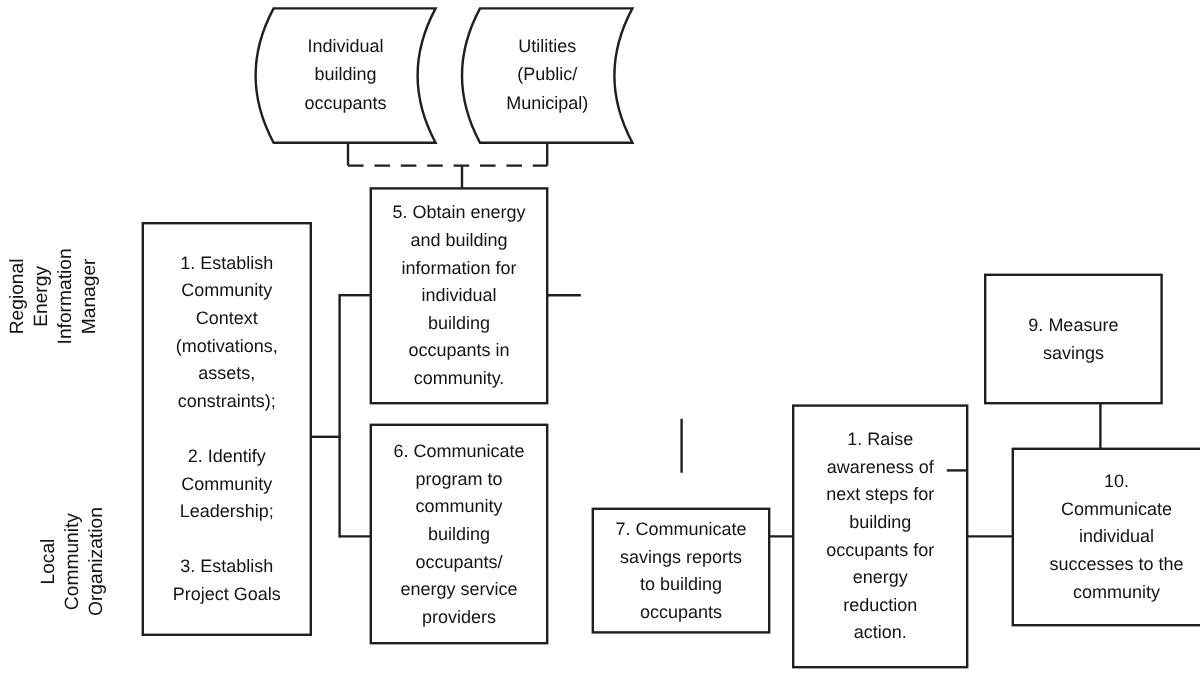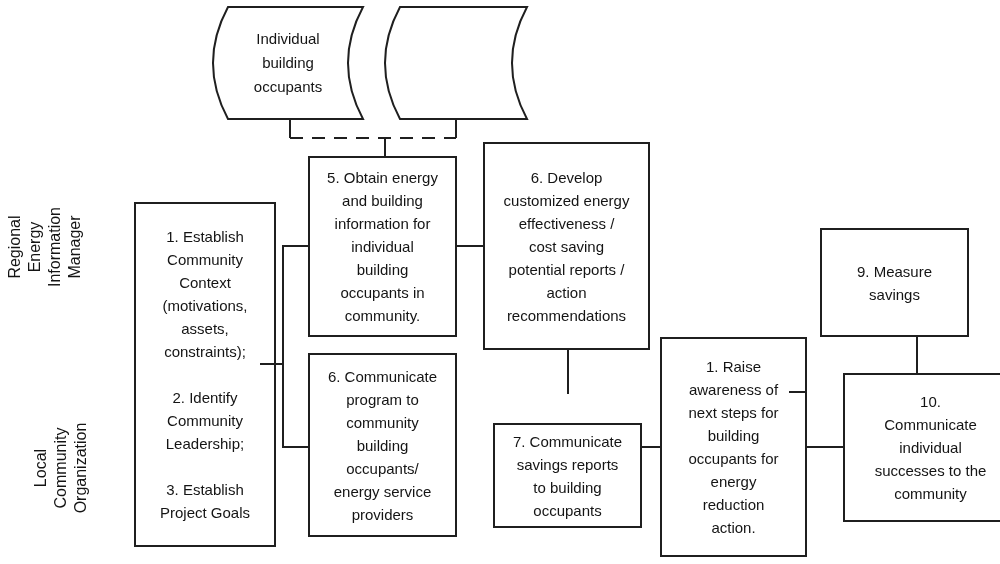--- a/index.html
+++ b/index.html
@@ -53,21 +53,21 @@
     white-space: pre-line;
     font-size: 16px;
     line-height: 20px;
     color: var(--text);
     transform: rotate(-90deg);
     transform-origin: center center;
   }
   .vlabel-1 { width: 120px; height: 80px; left: -15px; top: 207px; }
   .vlabel-2 { width: 120px; height: 60px; left: 1px;  top: 438px; }
 
-  .box-1  { left: 118px; top: 202px; width: 142px; height: 345px; margin-left: 16px; }
+  .box-1  { left: 118px; top: 185px; width: 142px; height: 345px; }
   .box-5  { left: 308px; top: 156px; width: 149px; height: 181px; }
   .box-4  { left: 308px; top: 353px; width: 149px; height: 184px; }
   .box-6  { left: 483px; top: 142px; width: 167px; height: 208px; }
   .box-7  { left: 493px; top: 393px; width: 149px; height: 105px; margin-top: 30px; }
   .box-8  { left: 660px; top: 337px; width: 147px; height: 220px; }
   .box-9  { left: 792px; top: 228px; width: 149px; height: 109px; margin-left: 28px; }
   .box-10 { left: 843px; top: 373px; width: 175px; height: 149px; }
 
   .store-1 { left: 216px; top: 9px; width: 144px; height: 108px; }
   .store-2 { left: 392px; top: 9px; width: 128px; height: 108px; }
@@ -106,20 +106,23 @@
 Energy
 Information
 Manager</div>
   <div class="vlabel vlabel-2">Local
 Community
 Organization</div>
 
   <div class="store-label store-1">Individual
 building
 occupants</div>
+  <div class="store-label store-2">Utilities
+(Public/
+Municipal)</div>
 
   <div class="box box-1">1. Establish
 Community
 Context
 (motivations,
 assets,
 constraints);
 
 2. Identify
 Community
@@ -134,27 +137,20 @@
 occupants/
 energy service
 providers</div>
   <div class="box box-5">5. Obtain energy
 and building
 information for
 individual
 building
 occupants in
 community.</div>
-  <div class="box box-6">6. Develop
-customized energy
-effectiveness /
-cost saving
-potential reports /
-action
-recommendations</div>
   <div class="box box-7">7. Communicate
 savings reports
 to building
 occupants</div>
   <div class="box box-8">1. Raise
 awareness of
 next steps for
 building
 occupants for
 energy

